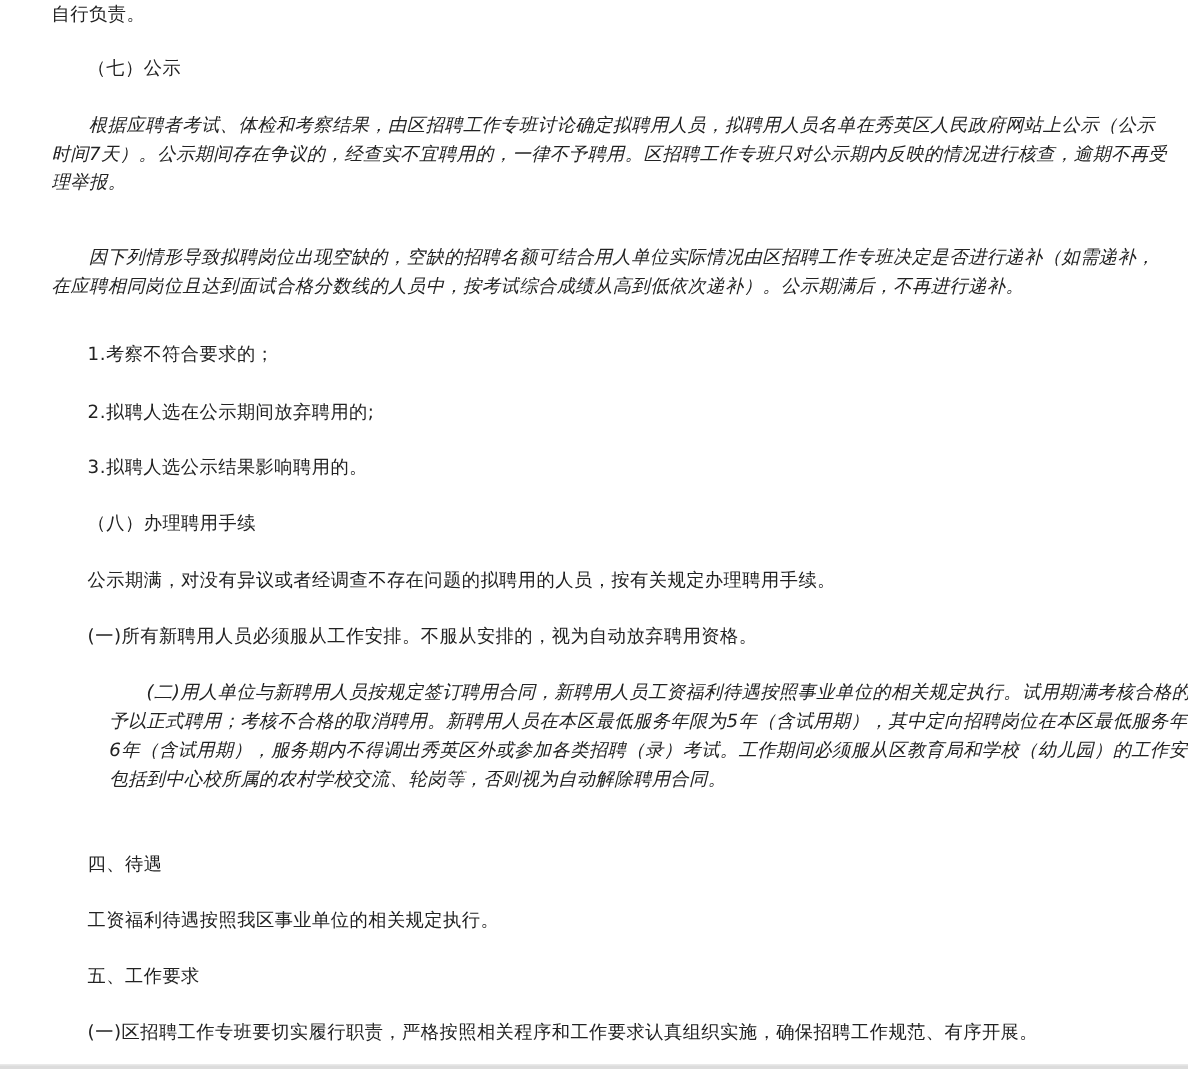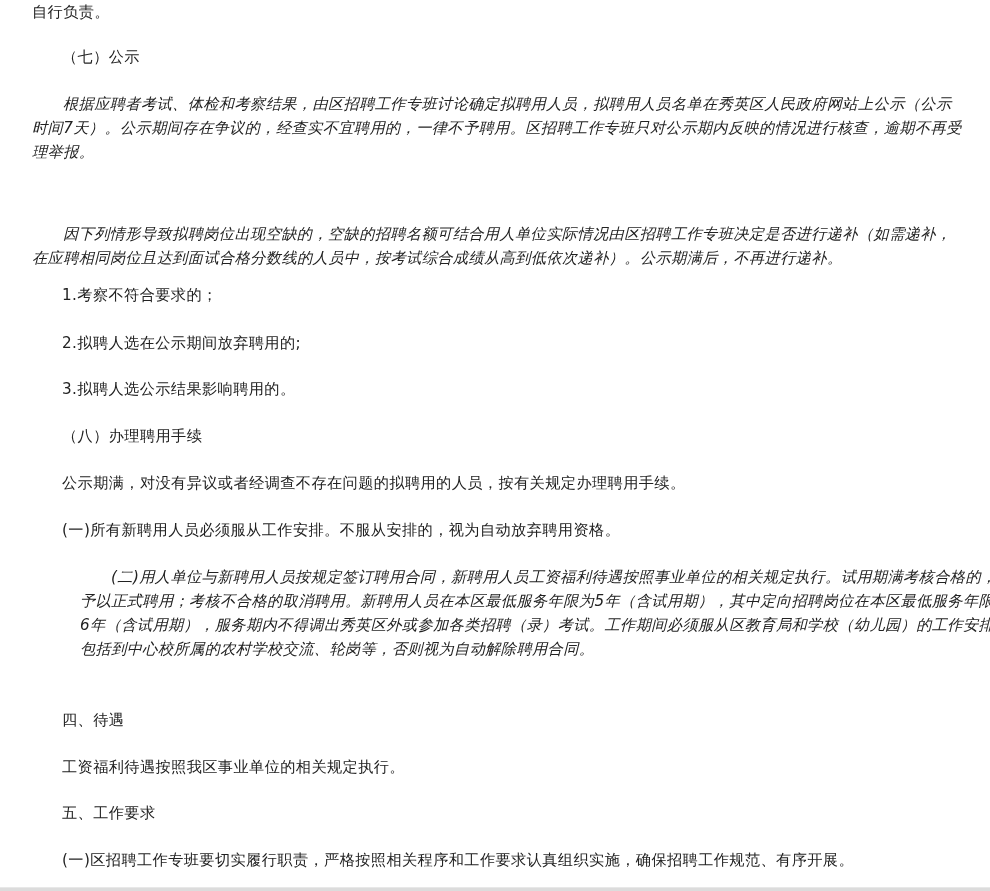--- a/index.html
+++ b/index.html
@@ -5,36 +5,36 @@
   html, body { margin: 0; padding: 0; background: #ffffff; }
   body {
     width: 990px; height: 891px; overflow: hidden; position: relative;
     font-family: "DejaVu Sans", "Liberation Sans", sans-serif;
     color: #222222;
   }
   .content {
     position: absolute; left: 32px; top: 0; width: 930px;
     font-size: 15.2px; line-height: 24px; letter-spacing: 0.4px;
   }
-  .p { margin: 0; position: absolute; left: 0; width: 930px; }
+  .p { margin: 0; position: absolute; left: 11px; width: 930px; }
   .indent { text-indent: 31px; font-style: italic; }
   .sub { padding-left: 30px; }
   .bottom-bar {
     position: absolute; left: 0; right: 0; bottom: 0; height: 3px;
     background: #dcdcdc; border-top: 1px solid #e8e8e8;
   }
 </style>
 </head>
 <body>
 
 <div class="content">
   <p class="p" style="top:0px;">自行负责。</p>
   <p class="p sub" style="top:45px;">（七）公示</p>
   <p class="p indent" style="top:92px;">根据应聘者考试、体检和考察结果，由区招聘工作专班讨论确定拟聘用人员，拟聘用人员名单在秀英区人民政府网站上公示（公示时间7天）。公示期间存在争议的，经查实不宜聘用的，一律不予聘用。区招聘工作专班只对公示期内反映的情况进行核查，逾期不再受理举报。</p>
-  <p class="p indent" style="top:202px;margin-top:20px;">因下列情形导致拟聘岗位出现空缺的，空缺的招聘名额可结合用人单位实际情况由区招聘工作专班决定是否进行递补（如需递补，在应聘相同岗位且达到面试合格分数线的人员中，按考试综合成绩从高到低依次递补）。公示期满后，不再进行递补。</p>
+  <p class="p indent" style="top:202px;">因下列情形导致拟聘岗位出现空缺的，空缺的招聘名额可结合用人单位实际情况由区招聘工作专班决定是否进行递补（如需递补，在应聘相同岗位且达到面试合格分数线的人员中，按考试综合成绩从高到低依次递补）。公示期满后，不再进行递补。</p>
   <p class="p sub" style="top:283px;">1.考察不符合要求的；</p>
   <p class="p sub" style="top:331px;">2.拟聘人选在公示期间放弃聘用的;</p>
   <p class="p sub" style="top:377px;">3.拟聘人选公示结果影响聘用的。</p>
   <p class="p sub" style="top:424px;">（八）办理聘用手续</p>
   <p class="p sub" style="top:471px;">公示期满，对没有异议或者经调查不存在问题的拟聘用的人员，按有关规定办理聘用手续。</p>
   <p class="p sub" style="top:518px;">(一)所有新聘用人员必须服从工作安排。不服从安排的，视为自动放弃聘用资格。</p>
   <p class="p indent" style="top:565px;margin-left:48px;">(二)用人单位与新聘用人员按规定签订聘用合同，新聘用人员工资福利待遇按照事业单位的相关规定执行。试用期满考核合格的，予以正式聘用；考核不合格的取消聘用。新聘用人员在本区最低服务年限为5年（含试用期），其中定向招聘岗位在本区最低服务年限为6年（含试用期），服务期内不得调出秀英区外或参加各类招聘（录）考试。工作期间必须服从区教育局和学校（幼儿园）的工作安排，包括到中心校所属的农村学校交流、轮岗等，否则视为自动解除聘用合同。</p>
   <p class="p sub" style="top:708px;">四、待遇</p>
   <p class="p sub" style="top:755px;">工资福利待遇按照我区事业单位的相关规定执行。</p>
   <p class="p sub" style="top:801px;">五、工作要求</p>

